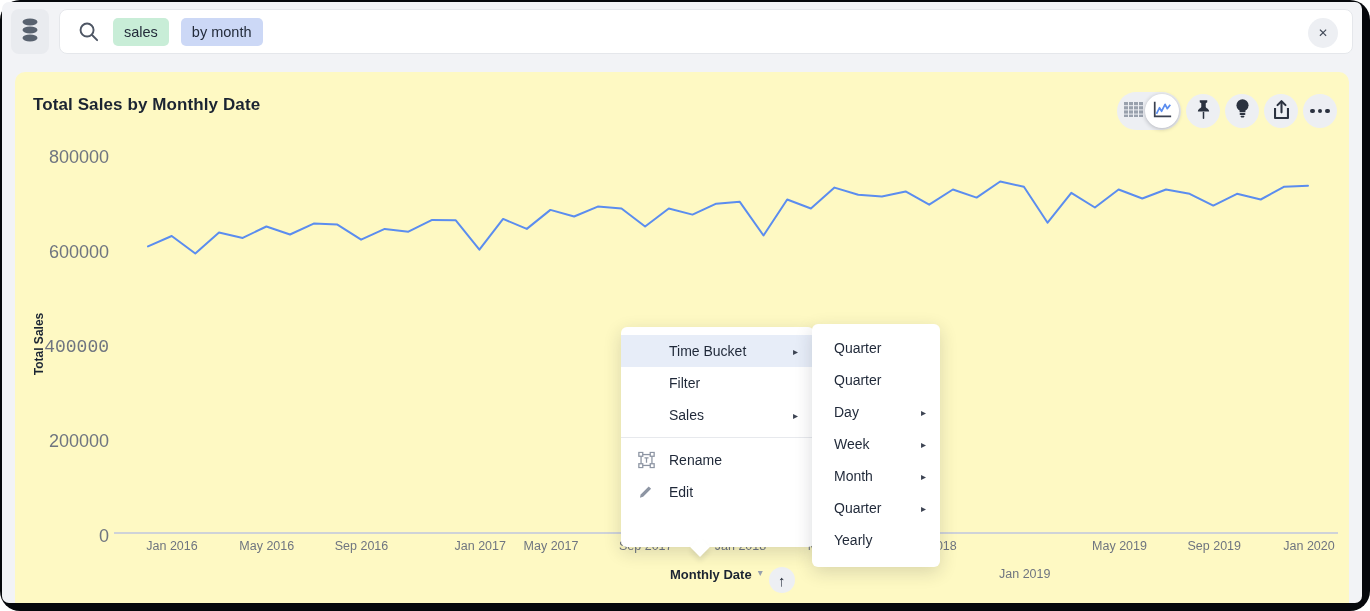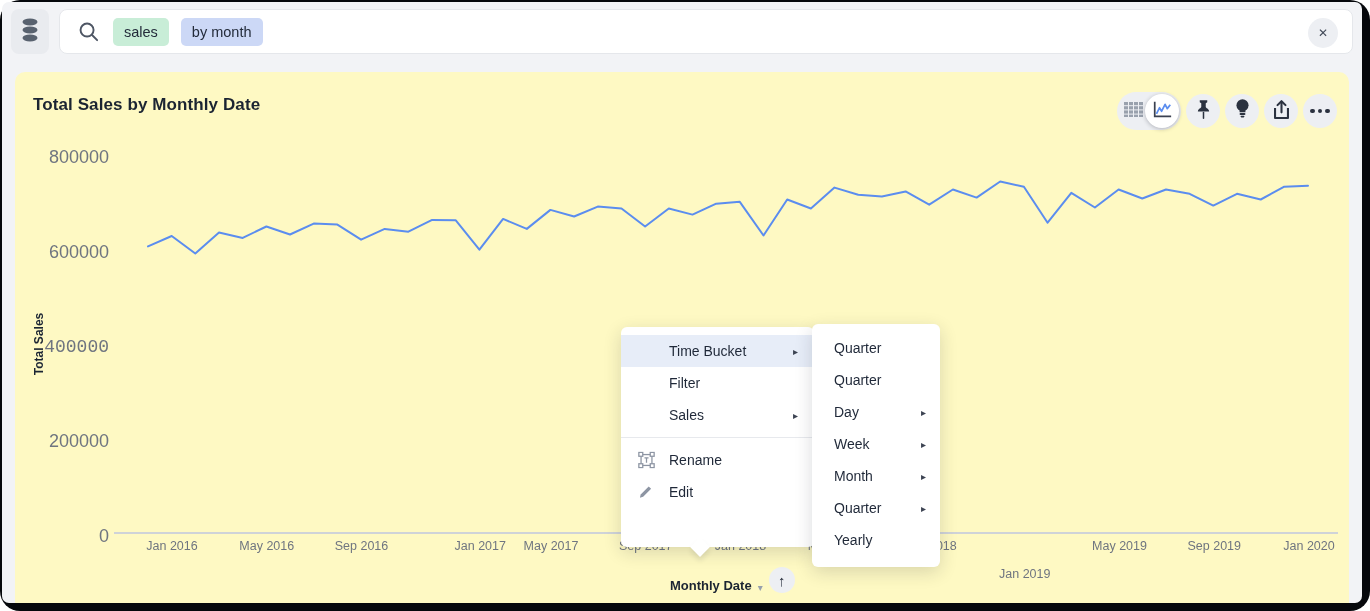--- a/index.html
+++ b/index.html
@@ -34,21 +34,21 @@
   .dots { display:flex; gap:3px; }
   .dots i { width:4.5px; height:4.5px; border-radius:50%; background:#2b3240; }
 
   
   .ylabel { position:absolute; left:24px; top:272px; transform:translate(-50%,-50%) rotate(-90deg); font-size:12px;
             font-weight:700; color:#1b2533; white-space:nowrap; }
   .ytick { position:absolute; left:20px; width:74px; text-align:right; font-size:18px; color:#6f7580; }
   .xtick { position:absolute; top:467px; transform:translateX(-50%); font-size:12.5px; color:#6f7580; white-space:nowrap; }
   svg.plot { position:absolute; left:0; top:0; pointer-events:none; }
 
-  .x-axis-control { position:absolute; left:668px; top:565px; display:flex; align-items:flex-end; gap:6px; }
+  .x-axis-control { position:absolute; left:668px; top:565px; display:flex; align-items:flex-start; gap:6px; }
   .x-axis-control .xl { font-size:13px; font-weight:700; color:#1b2432; cursor:pointer; }
   .x-axis-control .caret { font-size:10px; color:#97a0ad; cursor:pointer; }
   .sort-circle { width:26px; height:26px; border-radius:50%; background:#edeff3; display:flex; align-items:center;
                  justify-content:center; font-size:15px; font-weight:700; color:#2b3240; cursor:pointer; }
 
   
   .menu { position:absolute; background:#fff; border-radius:6px; box-shadow:0 5px 18px rgba(25,32,46,.16); z-index:20; padding:8px 0; }
   .field-menu { left:619px; top:325px; width:193px; height:220px; }
   .bucket-menu { left:810px; top:322px; width:128px; height:243px; }
   .menu-row { height:32px; display:flex; align-items:center; position:relative; padding:0 16px 0 48px;

